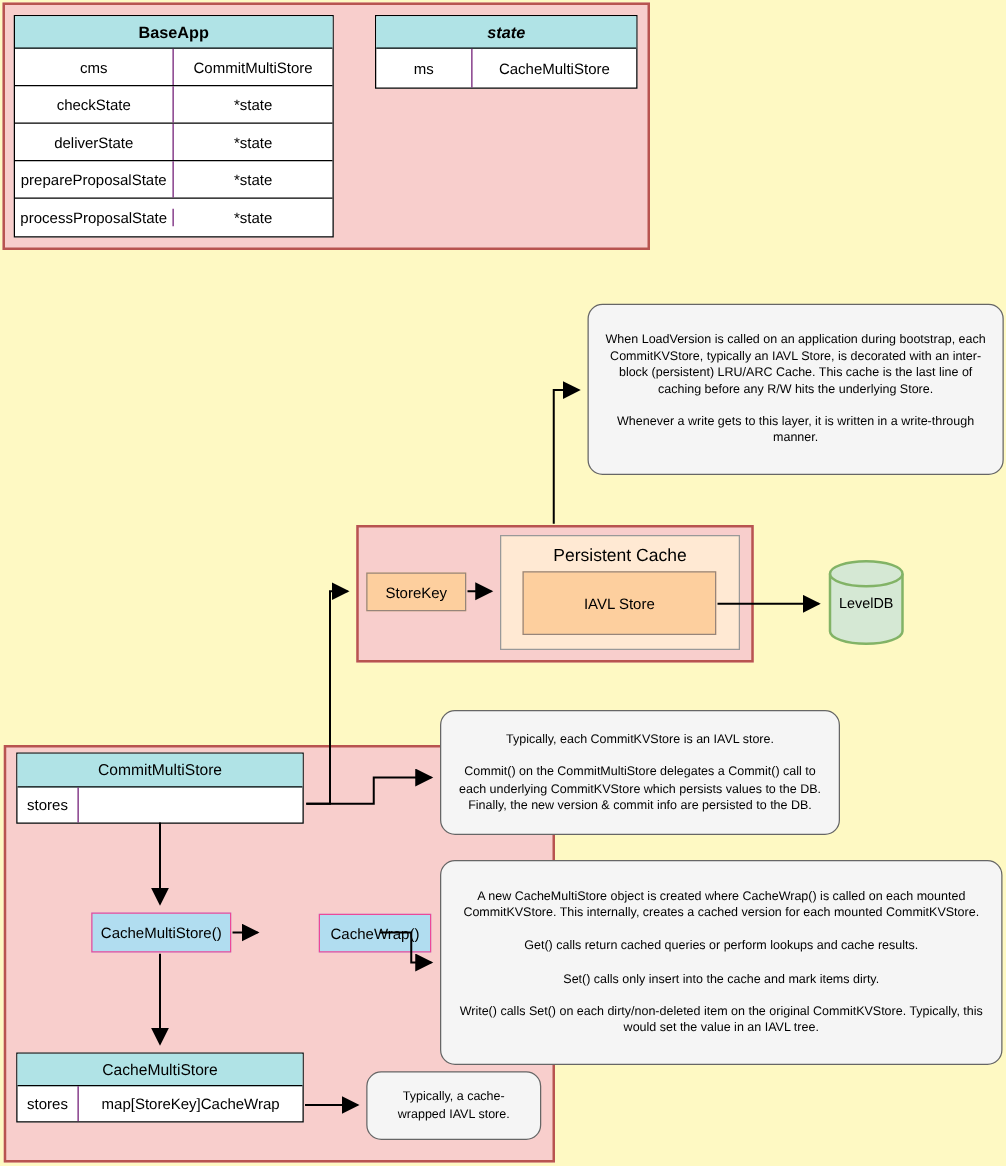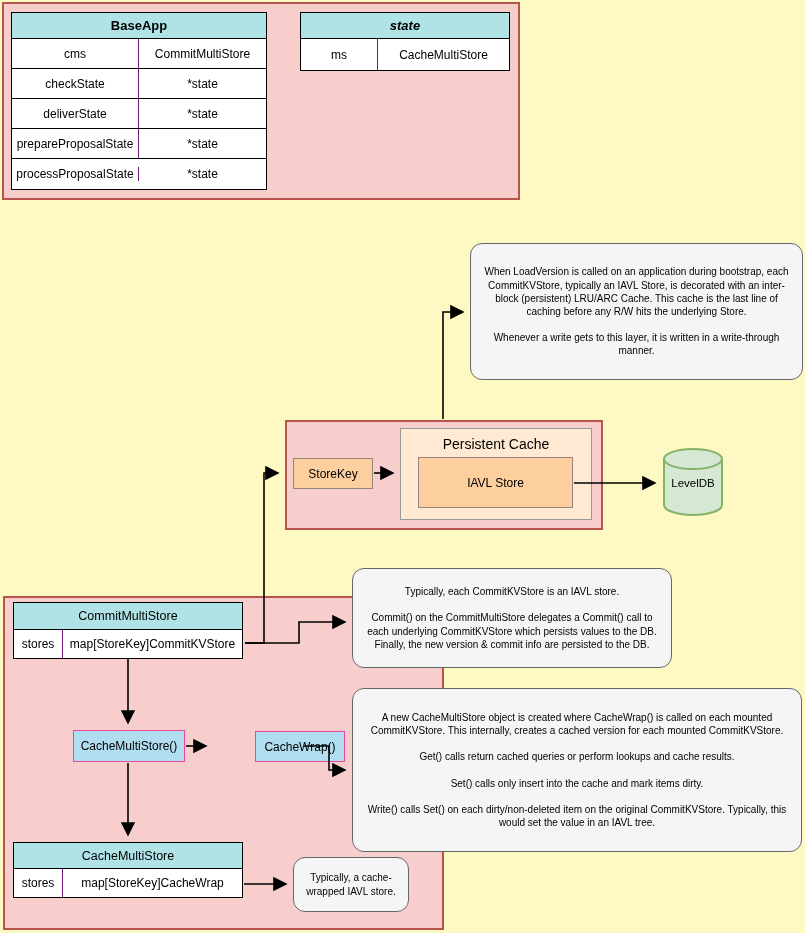--- a/index.html
+++ b/index.html
@@ -84,21 +84,20 @@
   <svg style="position:absolute;left:661px;top:445px;" width="64" height="74">
     <path d="M3,14 L3,60 A29,10 0 0 0 61,60 L61,14" fill="#d5e8d4" stroke="#82b366" stroke-width="2"></path>
     <ellipse cx="32" cy="14" rx="29" ry="10" fill="#d5e8d4" stroke="#82b366" stroke-width="2"></ellipse>
   </svg>
   <div class="cyl-label" style="left:663px;top:452px;width:60px;height:62px;">LevelDB</div>
 
   <div class="uml-table" style="left:13px;top:602px;width:230px;">
     <div class="uml-header" style="height:27px;font-size:12.5px;">CommitMultiStore</div>
     <div class="uml-row" style="height:28px;">
       <div class="uml-cell c1" style="width:49px;">stores</div>
-      <div class="uml-cell c2">map[StoreKey]CommitKVStore</div>
     </div>
   </div>
 
   <div class="box blue" style="left:73px;top:730px;width:112px;height:32px;">CacheMultiStore()</div>
   <div class="box blue" style="left:208px;top:731px;width:90px;height:31px;margin-left:47px;">CacheWrap()</div>
 
   <div class="uml-table" style="left:13px;top:842px;width:230px;">
     <div class="uml-header" style="height:26px;font-size:12.5px;">CacheMultiStore</div>
     <div class="uml-row" style="height:28px;">
       <div class="uml-cell c1" style="width:49px;">stores</div>
@@ -112,21 +111,21 @@
   <div class="note" style="left:352px;top:568px;width:320px;height:100px;">Typically, each CommitKVStore is an IAVL store.
 
 Commit() on the CommitMultiStore delegates a Commit() call to each underlying CommitKVStore which persists values to the DB. Finally, the new version &amp; commit info are persisted to the DB.</div>
   <div class="note" style="left:352px;top:688px;width:450px;height:164px;">A new CacheMultiStore object is created where CacheWrap() is called on each mounted CommitKVStore. This internally, creates a cached version for each mounted CommitKVStore.
 
 Get() calls return cached queries or perform lookups and cache results.
 
 Set() calls only insert into the cache and mark items dirty.
 
 Write() calls Set() on each dirty/non-deleted item on the original CommitKVStore. Typically, this would set the value in an IAVL tree.</div>
-  <div class="note" style="left:293px;top:857px;width:116px;height:55px;">Typically, a cache-wrapped IAVL store.</div>
+  <div class="note" style="left:293px;top:857px;width:140px;height:55px;">Typically, a cache-wrapped IAVL store.</div>
 
   <svg class="arrows" width="805" height="933">
     <defs>
       <marker id="ah" markerWidth="10" markerHeight="10" refX="8" refY="4.5" orient="auto">
         <path d="M0,0 L9,4.5 L0,9 Z" fill="#000"></path>
       </marker>
     </defs>
     <g fill="none" stroke="#000" stroke-width="1.6">
       <path d="M443,419 L443,312 L463,312" marker-end="url(#ah)"></path>
       <path d="M374,473 L393,473" marker-end="url(#ah)"></path>

